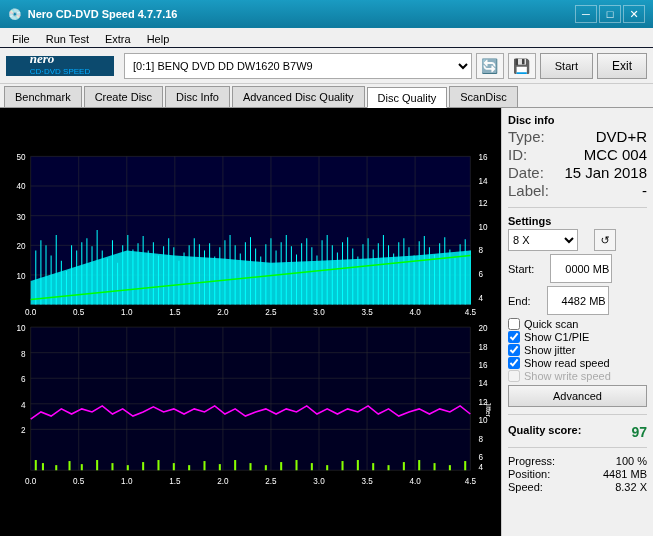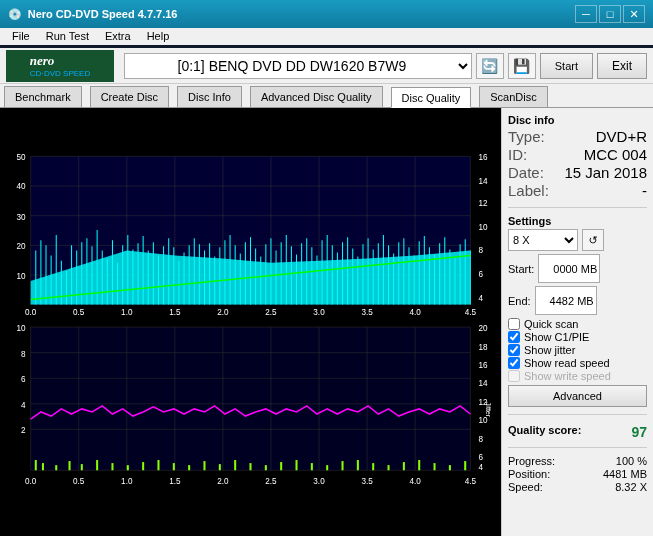--- a/index.html
+++ b/index.html
@@ -20,23 +20,23 @@
     .title-bar-btn {
       width: 22px; height: 18px; background: transparent; border: 1px solid rgba(255,255,255,0.4);
       color: white; font-size: 11px; cursor: pointer; display: flex; align-items: center; justify-content: center;
     }
 
     
     .menu-bar {
       background: #f0f0f0;
       height: 20px;
       display: flex;
-      align-items: flex-start;
+      align-items: flex-end;
       padding: 0 4px;
-      border-bottom: 3px solid #0f172a;
+      border-bottom: 1px solid #0f172a;
     }
     .menu-item {
       padding: 2px 8px;
       font-size: 11px;
       cursor: pointer;
       color: #000;
     }
 
     
     .toolbar {
@@ -44,25 +44,24 @@
       height: 36px;
       display: flex;
       align-items: center;
       padding: 2px 6px;
       gap: 4px;
       border-bottom: 1px solid #ccc;
     }
     .drive-select {
       flex: 1;
       height: 26px;
-      font-size: 14px;
+      font-size: 11px;
       border: 1px solid #aaa;
       background: white;
       padding: 0 4px;
-      text-align: center;
     }
     .toolbar-icon-btn {
       width: 28px; height: 26px;
       border: 1px solid #aaa;
       background: #f5f5f5;
       cursor: pointer;
       display: flex; align-items: center; justify-content: center;
       font-size: 14px;
     }
     .btn-start {
@@ -89,21 +88,21 @@
       padding: 0 4px;
       border-bottom: 1px solid #999;
     }
     .tab {
       padding: 3px 10px;
       font-size: 11px;
       border: 1px solid #999;
       border-bottom: none;
       background: #ddd;
       cursor: pointer;
-      margin-right: 8px;
+      margin-right: 2px;
       height: 21px;
       display: flex; align-items: center;
     }
     .tab.active {
       background: white;
       border-bottom: 1px solid white;
       margin-bottom: -1px;
       z-index: 1;
     }
 
@@ -146,21 +145,21 @@
       justify-content: space-between;
       font-size: 15px;
       margin-bottom: 1px;
     }
     .info-label { color: #555; min-width: 40px; }
     .info-value { color: #000; font-weight: normal; }
 
     .settings-row {
       display: flex;
       align-items: center;
-      gap: 4px;
+      gap: 16px;
       margin-bottom: 3px;
     }
     .speed-select {
       width: 70px; height: 22px;
       border: 1px solid #aaa;
       font-size: 11px;
       background: white;
     }
     .small-btn {
       width: 22px; height: 22px;
@@ -223,25 +222,25 @@
     }
 
     
     .chart-svg {
       width: 100%;
       height: 100%;
     }
 
     
     .nero-logo-container {
-      background: #14532d;
+      background: #0c4a6e;
       width: 108px;
-      height: 32px;
-      display: flex;
-      align-items: center;
+      height: 20px;
+      display: flex;
+      align-items: flex-end;
       justify-content: center;
       margin-right: 6px;
     }
     .nero-logo-text {
       color: white;
       font-size: 13px;
       font-style: italic;
       font-weight: bold;
       font-family: Georgia, serif;
     }

